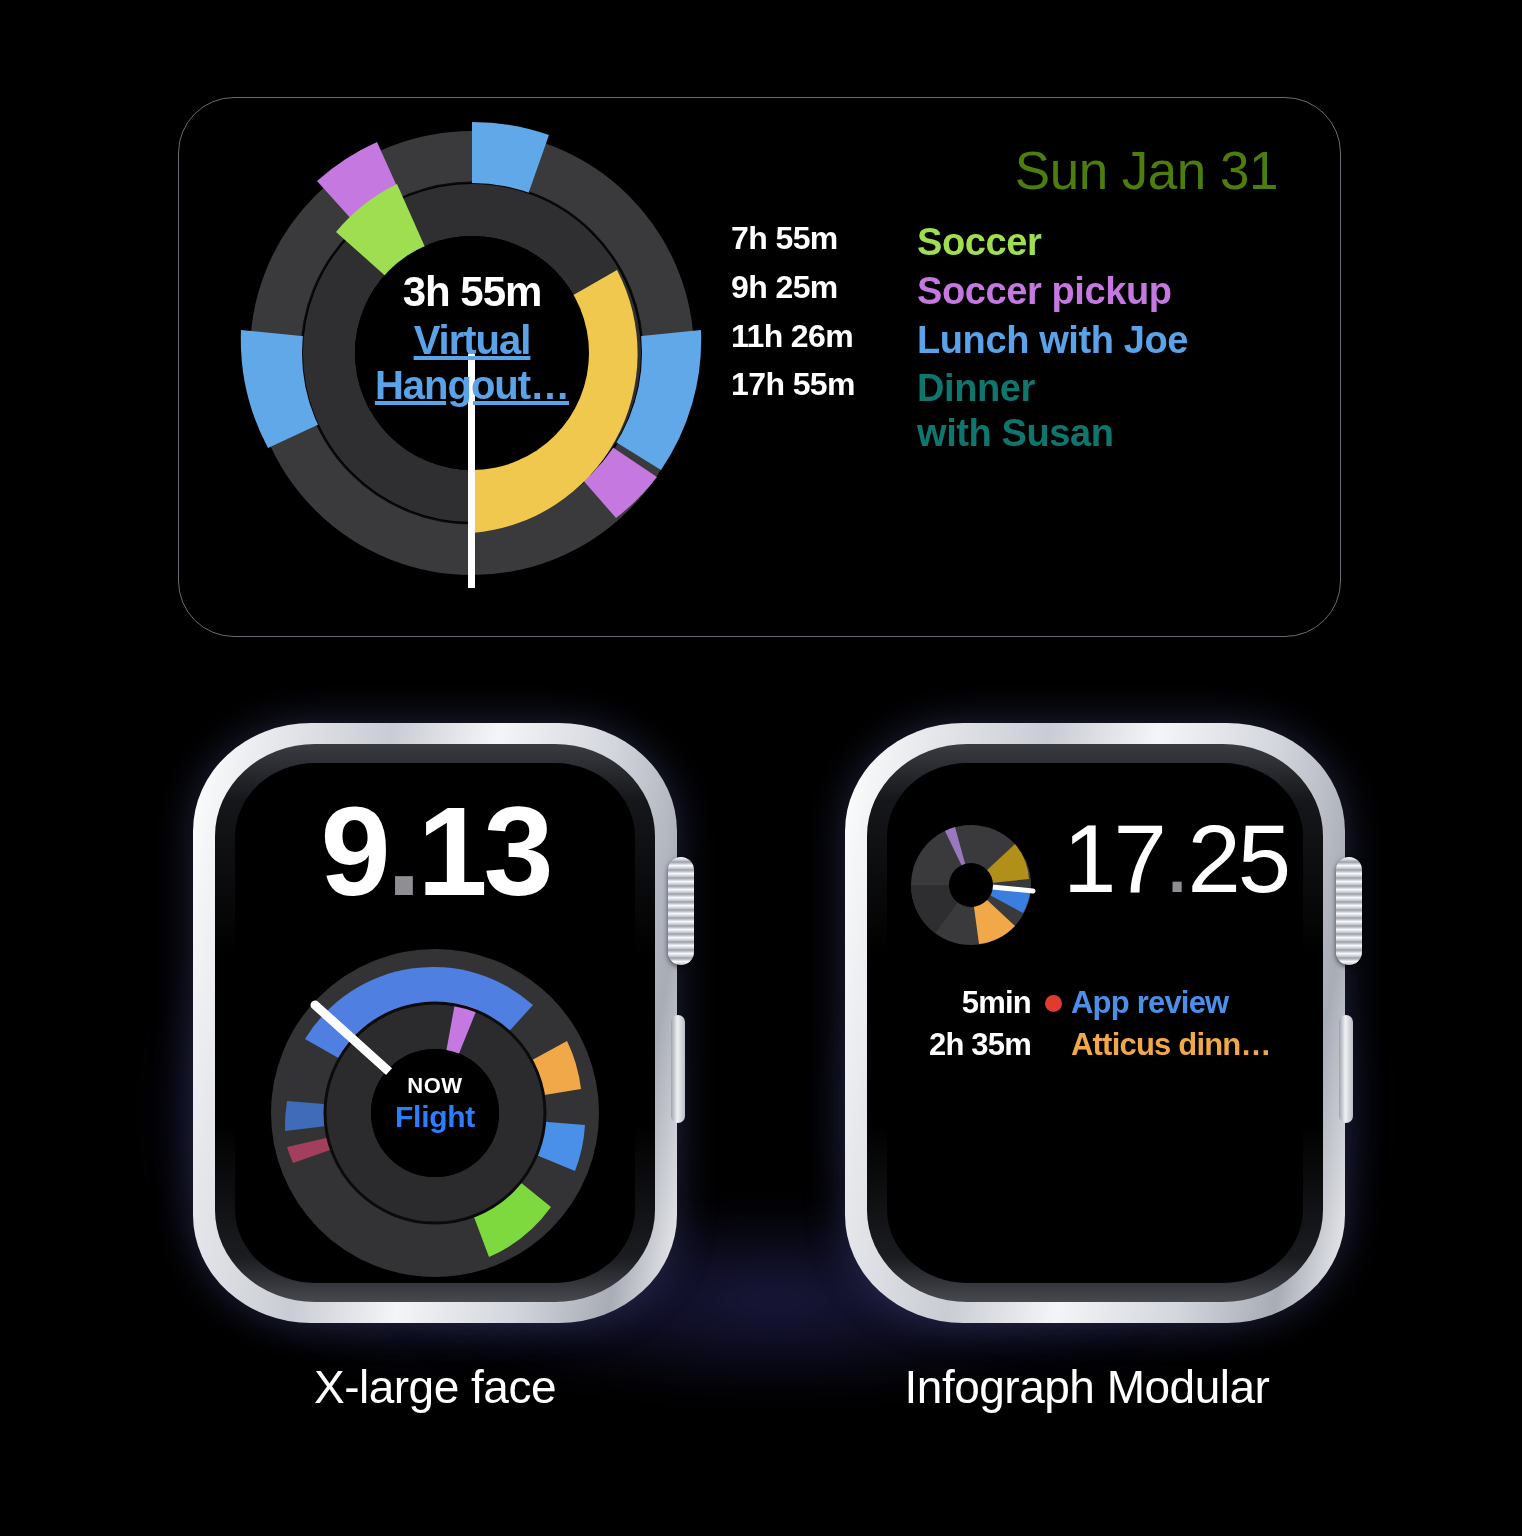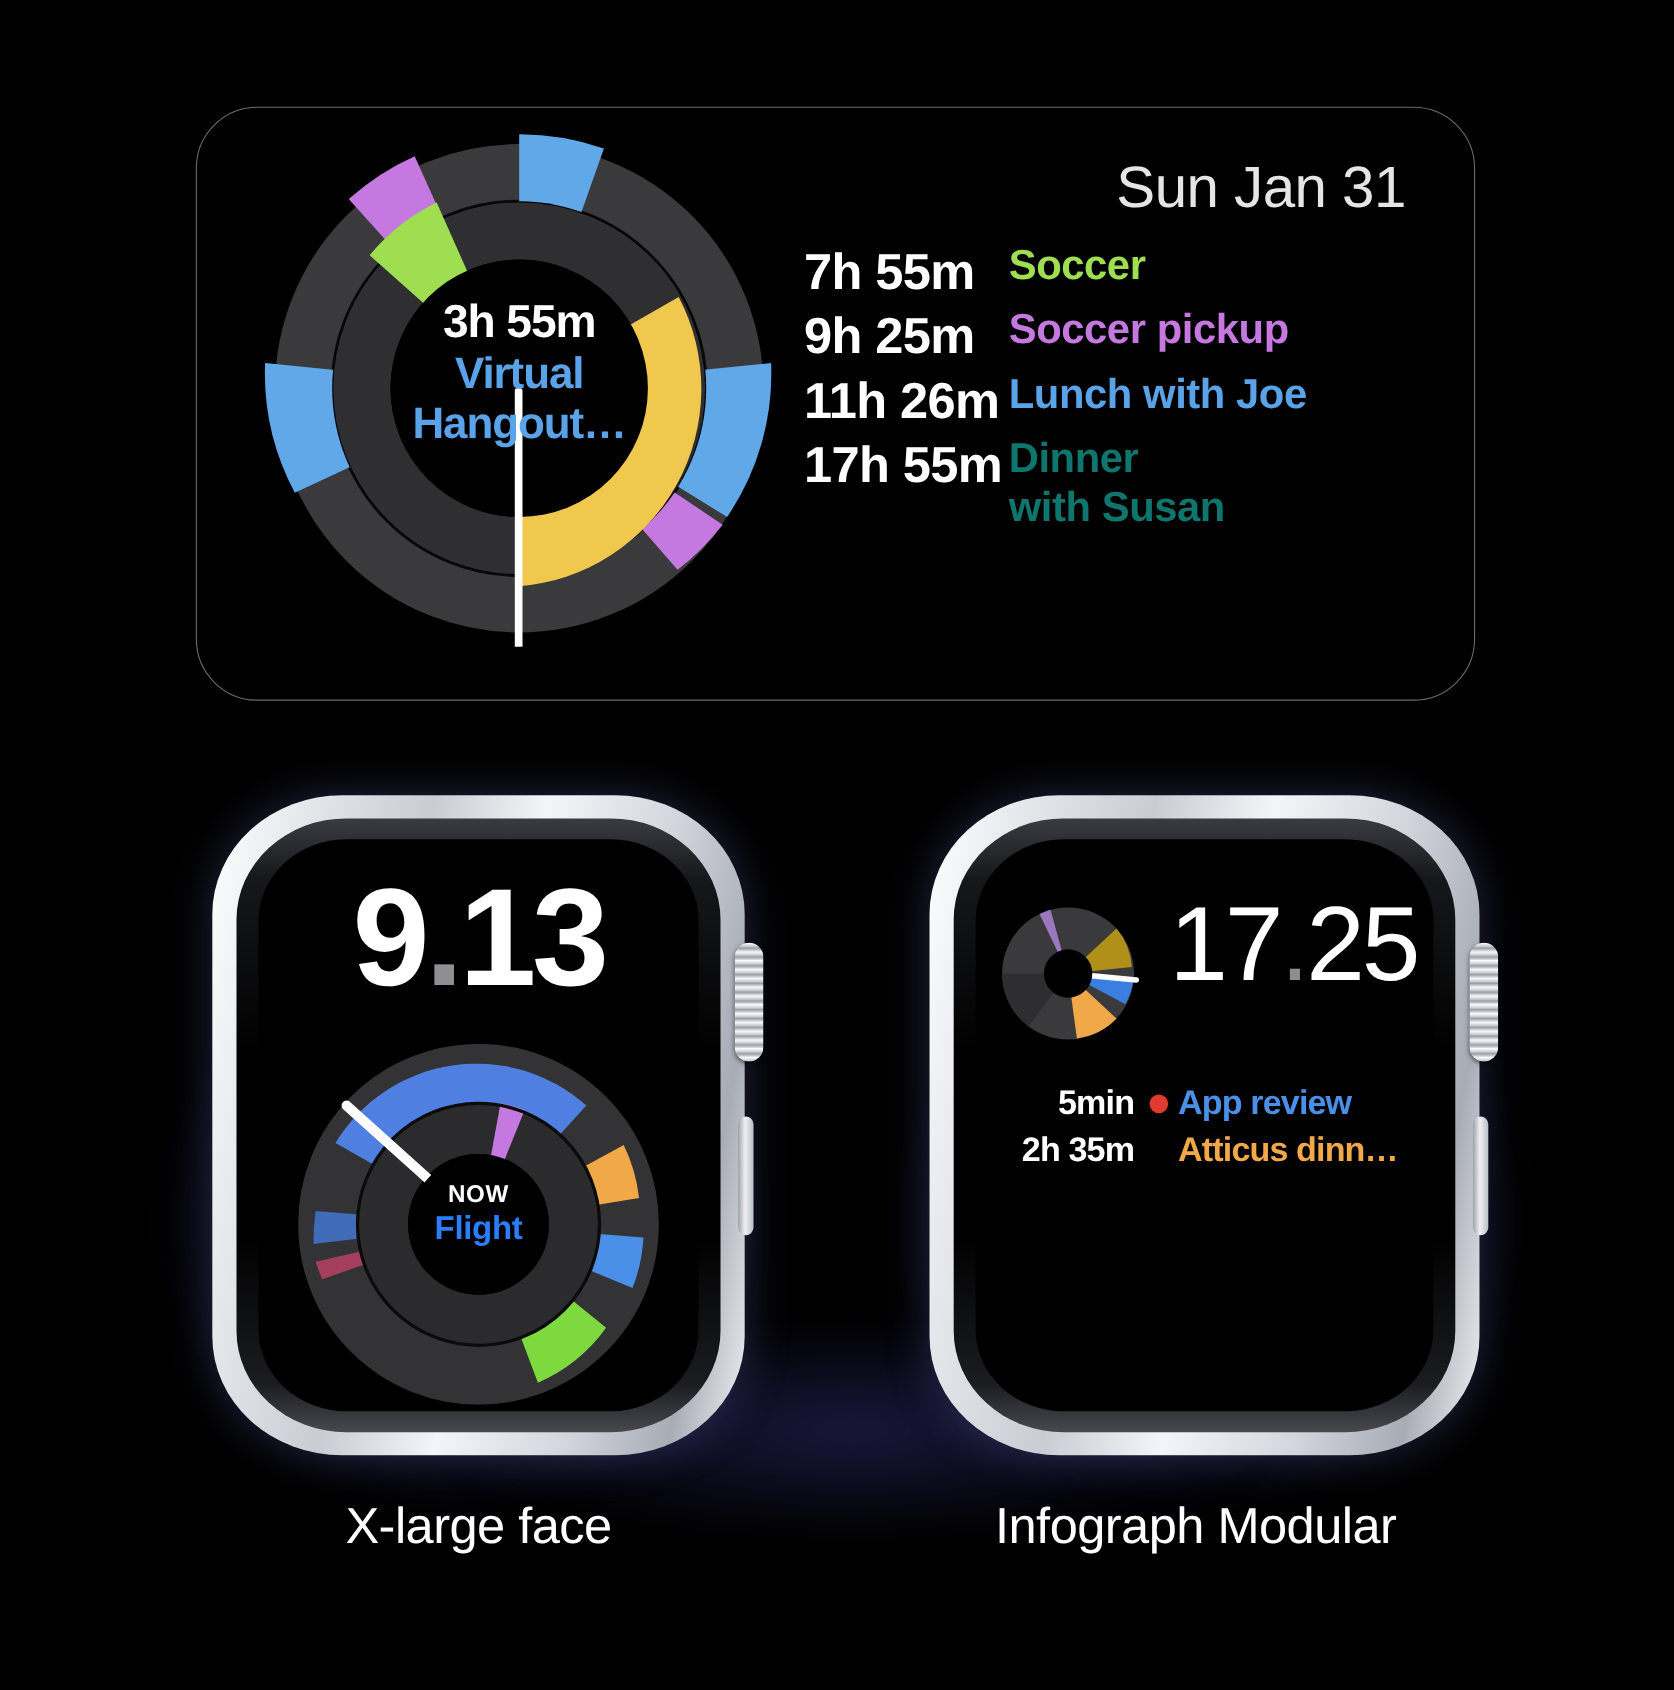--- a/index.html
+++ b/index.html
@@ -52,42 +52,42 @@
   }
 
   
   .donut { position: absolute; }
   .donut svg { display: block; }
 
   
   .hero-date {
     position: absolute;
     right: 62px; top: 42px;
-    color: #e5e5e5;
+    color: #4d7c0f;
     font-size: 53px;
     font-weight: 400;
     letter-spacing: -0.5px;
     white-space: nowrap;
   }
   .hero-list {
     position: absolute;
     left: 552px; top: 122px;
     width: 560px;
   }
   .hero-row {
     display: flex;
     align-items: flex-start;
     margin-bottom: 4px;
     line-height: 1.18;
   }
   .hero-time {
     width: 186px;
     flex: 0 0 186px;
     color: #ffffff;
-    font-size: 46px;
+    font-size: 32px;
     font-weight: 700;
     letter-spacing: -0.6px;
     white-space: nowrap;
   }
   .hero-title {
     font-size: 38px;
     font-weight: 700;
     letter-spacing: -0.4px;
   }
   .hero-title span { display: block; }
@@ -255,21 +255,21 @@
 
           <path d="M 235 235 L 235 415 A 180 180 0 0 0 380 152 Z" fill="#f0c84e"></path>
           <circle cx="235" cy="235" r="117" fill="#000000"></circle>
         </g>
 
         <rect x="231" y="235" width="7" height="240" fill="#ffffff" rx="2"></rect>
       </svg>
 
       <div class="ring-center-text" style="top:150px;">
         <div style="color:#ffffff;font-size:42px;font-weight:700;letter-spacing:-1px;line-height:1.15;">3h 55m</div>
-        <div style="color:#5ba3e8;font-size:40px;font-weight:700;letter-spacing:-1px;line-height:1.12;width:240px;margin:2px auto 0;">Virtual Hangout…</div>
+        <div style="color:#5ba3e8;font-size:40px;font-weight:700;letter-spacing:-1px;line-height:1.12;width:240px;margin:2px auto 0;text-decoration:underline;">Virtual Hangout…</div>
       </div>
     </div>
 
     <div class="hero-date">Sun Jan 31</div>
 
     <div class="hero-list">
 
       <div class="hero-row">
         <div class="hero-time">7h 55m</div>
         <div class="hero-title" style="color:#9ede50;">Soccer</div>

